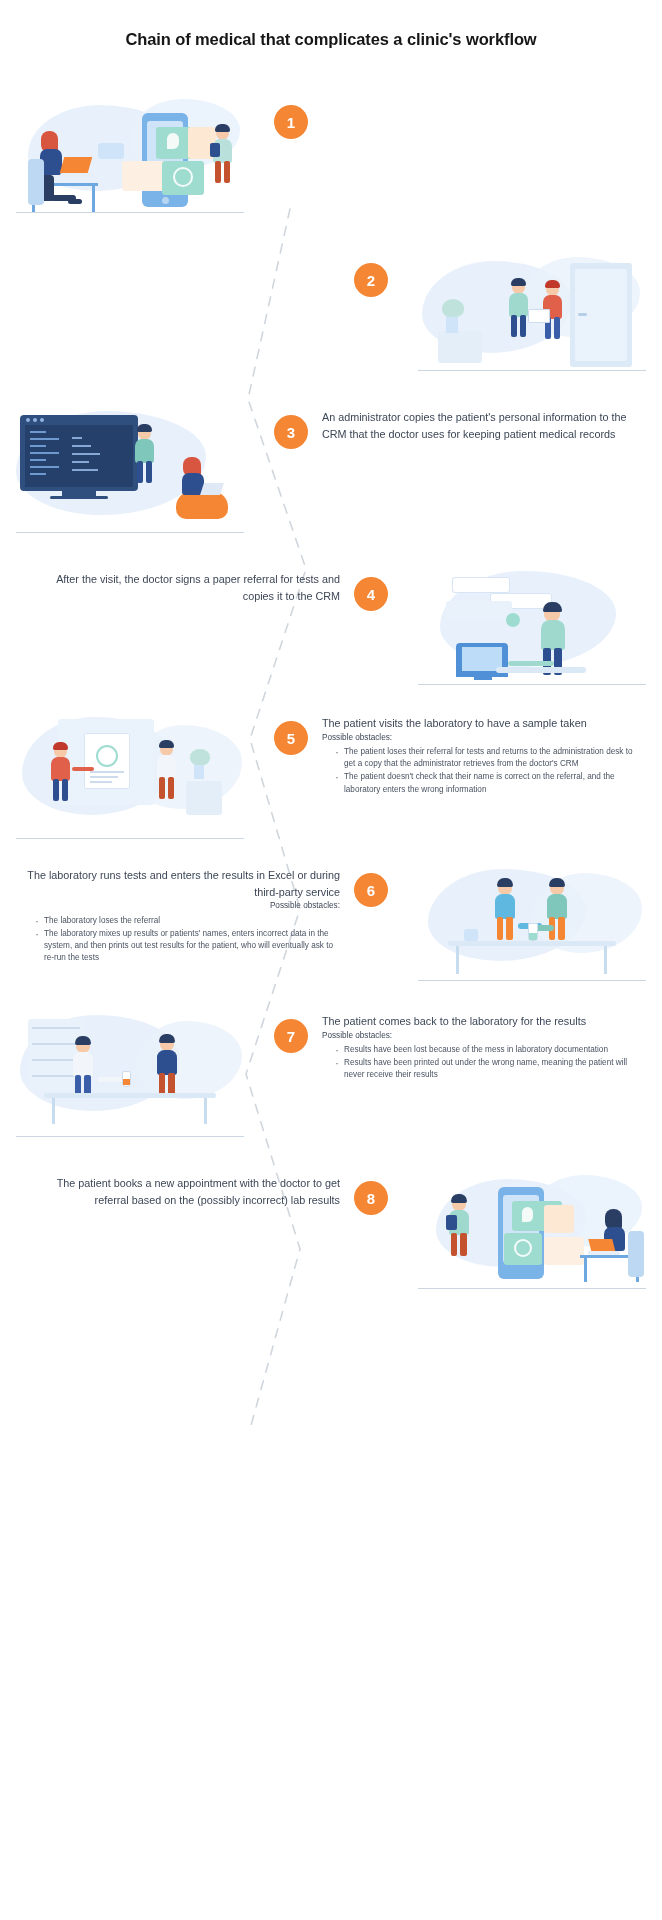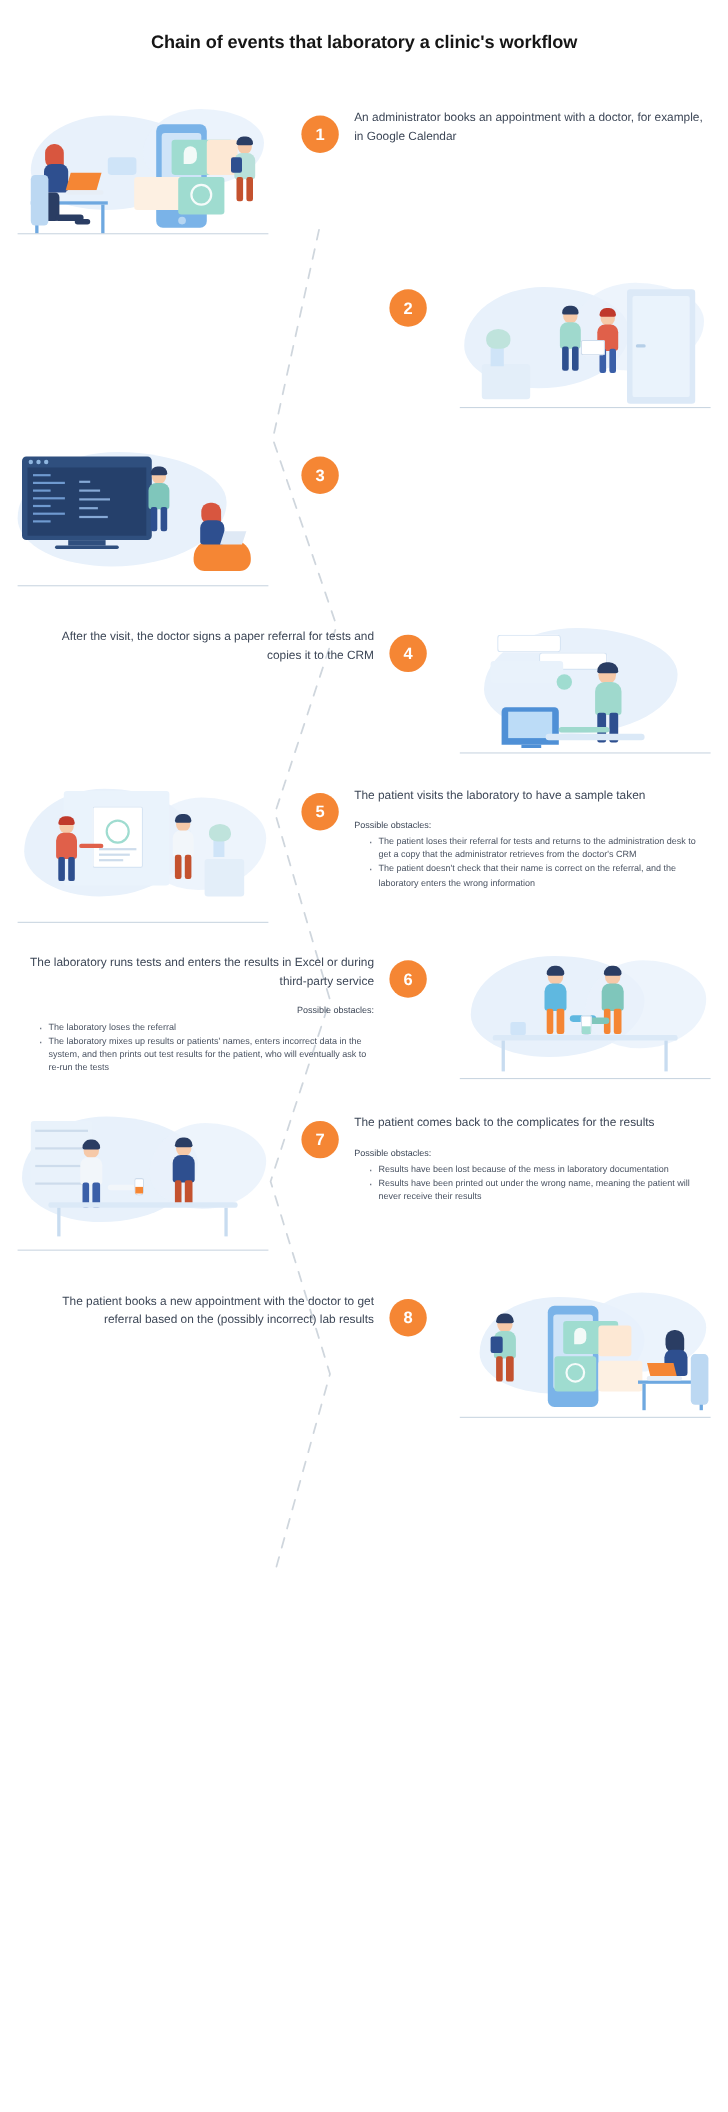--- a/index.html
+++ b/index.html
@@ -43,21 +43,21 @@
     background: #f58634; color: #ffffff;
     font-size: 15px; font-weight: bold;
     display: flex; align-items: center; justify-content: center;
     line-height: 1;
   }
 
   .step-text {
     font-size: 10.8px; color: #3c4656; line-height: 1.52;
   }
   .obstacles-title {
-    font-size: 8.2px; color: #3c4656; margin-top: 13px; line-height: 1.5;
+    font-size: 8.2px; color: #3c4656; margin-top: 0; line-height: 1.5;
   }
   .obstacles { margin: 2px 0 0 0; padding-left: 13px; list-style: none; }
   .obstacles li {
     font-size: 8.2px; color: #4a5362; line-height: 1.48;
     position: relative; padding-left: 9px; margin-bottom: 1px;
   }
   .obstacles li:before {
     content: "\00B7"; position: absolute; left: 0; top: -1px;
     font-size: 12px; color: #6a7280; line-height: 1.3;
   }
@@ -71,21 +71,21 @@
   .ground {
     position: absolute; left: 6px; right: 6px; bottom: 4px;
     height: 1.5px; background: #9fb4c9; opacity: .55;
   }
   .sh { position: absolute; }
 </style>
 </head>
 <body>
 
 <div class="title-block">
-  <div class="title-line">Chain of events that laboratory a clinic's workflow</div>
+  <div class="title-line">Chain of medical that complicates a clinic's workflow</div>
 </div>
 
 <div class="flow">
 
   <svg class="connector" viewBox="0 0 662 1560" preserveAspectRatio="none">
     <path d="M 290 110 L 248 300 L 306 470 L 250 640 L 300 810 L 246 975 L 300 1150 L 250 1330" fill="none" stroke="#cfd6dd" stroke-width="1.6" stroke-dasharray="9 9" stroke-linecap="round"></path>
   </svg>
 
   <div id="steps-host">
       <div class="step left-art" style="margin-top: 0px;">
@@ -121,23 +121,20 @@
             <div class="sh" style="left:203px;top:40px;width:19px;height:24px;border-radius:7px 7px 3px 3px;background:#b9e0da;"></div>
             <div class="sh" style="left:205px;top:62px;width:6px;height:22px;border-radius:2px;background:#c4522f;"></div>
             <div class="sh" style="left:214px;top:62px;width:6px;height:22px;border-radius:2px;background:#c4522f;"></div>
             <div class="sh" style="left:200px;top:44px;width:10px;height:14px;border-radius:2px;background:#2e4f8f;"></div>
             <div class="ground"></div>
           </div>
         </div>
         <div class="badge-cell">
           <div class="badge">1</div>
         </div>
-        <div class="text-cell">
-          <div class="step-text">An administrator books an appointment with a doctor, for example, in Google Calendar</div>
-        </div>
       </div>
       <div class="step right-art" style="margin-top: 40px;">
         <div class="art-cell">
           <div class="illus">
             <div class="blob" style="left:10px;top:4px;width:150px;height:92px;"></div>
             <div class="blob" style="left:108px;top:0px;width:120px;height:80px;opacity:.8;"></div>
             <div class="sh" style="left:158px;top:6px;width:62px;height:104px;border-radius:3px;background:#dce9f7;"></div>
             <div class="sh" style="left:163px;top:12px;width:52px;height:92px;border-radius:2px;background:#eaf3fc;"></div>
             <div class="sh" style="left:166px;top:56px;width:9px;height:3px;border-radius:2px;background:#b6cfe8;"></div>
             <div class="sh" style="left:100px;top:24px;width:13px;height:13px;border-radius:50%;background:#f6c9a8;"></div>
@@ -193,20 +190,23 @@
             <div class="sh" style="left:176px;top:52px;width:12px;height:12px;border-radius:50%;background:#f6c9a8;"></div>
             <div class="sh" style="left:173px;top:48px;width:18px;height:20px;border-radius:8px 8px 4px 8px;background:#d8563f;"></div>
             <div class="sh" style="left:172px;top:64px;width:22px;height:22px;border-radius:7px 7px 3px 3px;background:#2e4f8f;"></div>
             <div class="sh" style="left:192px;top:74px;width:20px;height:12px;background:#dfe9f5;transform:skewX(-18deg);"></div>
             <div class="ground"></div>
           </div>
         </div>
         <div class="badge-cell">
           <div class="badge">3</div>
         </div>
+        <div class="text-cell">
+          <div class="step-text">An administrator copies the patient's personal information to the CRM that the doctor uses for keeping patient medical records</div>
+        </div>
       </div>
       <div class="step right-art" style="margin-top: 34px;">
         <div class="art-cell">
           <div class="illus">
             <div class="blob" style="left:28px;top:0px;width:176px;height:96px;"></div>
             <div class="sh" style="left:40px;top:6px;width:58px;height:16px;border-radius:3px;background:#ffffff;box-shadow:0 0 0 1px #d7e5f4 inset;"></div>
             <div class="sh" style="left:78px;top:22px;width:62px;height:16px;border-radius:3px;background:#ffffff;box-shadow:0 0 0 1px #d7e5f4 inset;"></div>
             <div class="sh" style="left:34px;top:30px;width:66px;height:20px;border-radius:3px;background:#e9f2fb;"></div>
             <div class="sh" style="left:94px;top:42px;width:14px;height:14px;border-radius:50%;background:#9fdcd0;"></div>
             <div class="sh" style="left:44px;top:72px;width:52px;height:34px;border-radius:4px 4px 0 0;background:#4f90d6;"></div>
@@ -333,21 +333,21 @@
             <div class="sh" style="left:34px;top:80px;width:172px;height:5px;border-radius:2px;background:#dbe9f7;"></div>
             <div class="sh" style="left:42px;top:85px;width:3px;height:26px;background:#c8dcf0;"></div>
             <div class="sh" style="left:194px;top:85px;width:3px;height:26px;background:#c8dcf0;"></div>
             <div class="ground"></div>
           </div>
         </div>
         <div class="badge-cell">
           <div class="badge">7</div>
         </div>
         <div class="text-cell">
-          <div class="step-text">The patient comes back to the complicates for the results</div>
+          <div class="step-text">The patient comes back to the laboratory for the results</div>
           <div class="obstacles-title">Possible obstacles:</div>
           <ul class="obstacles">
             <li>Results have been lost because of the mess in laboratory documentation</li>
             <li>Results have been printed out under the wrong name, meaning the patient will never receive their results</li>
           </ul>
         </div>
       </div>
       <div class="step right-art" style="margin-top: 34px;">
         <div class="art-cell">
           <div class="illus">

